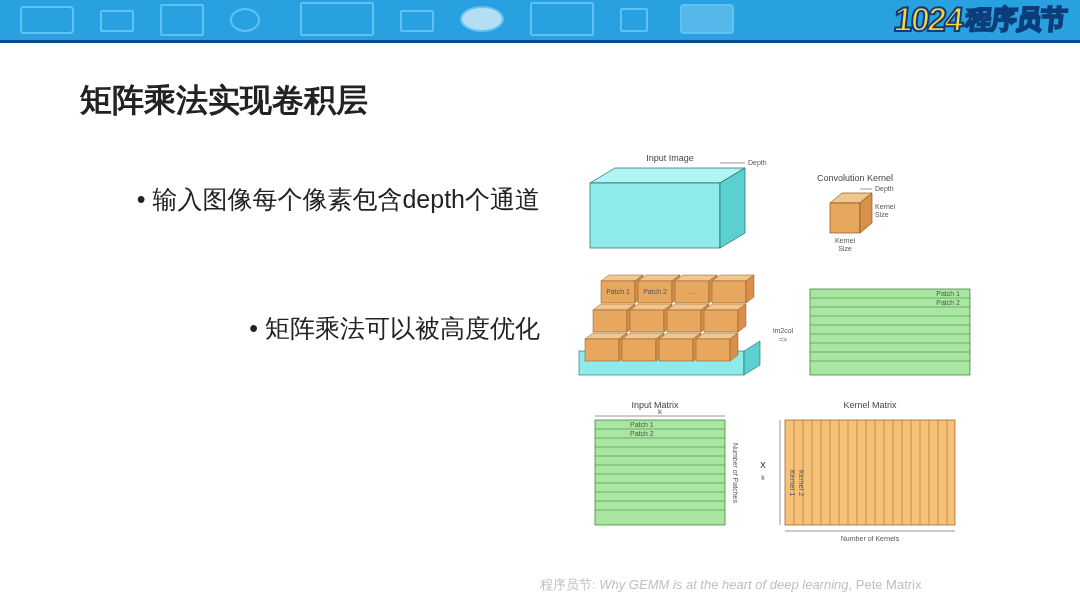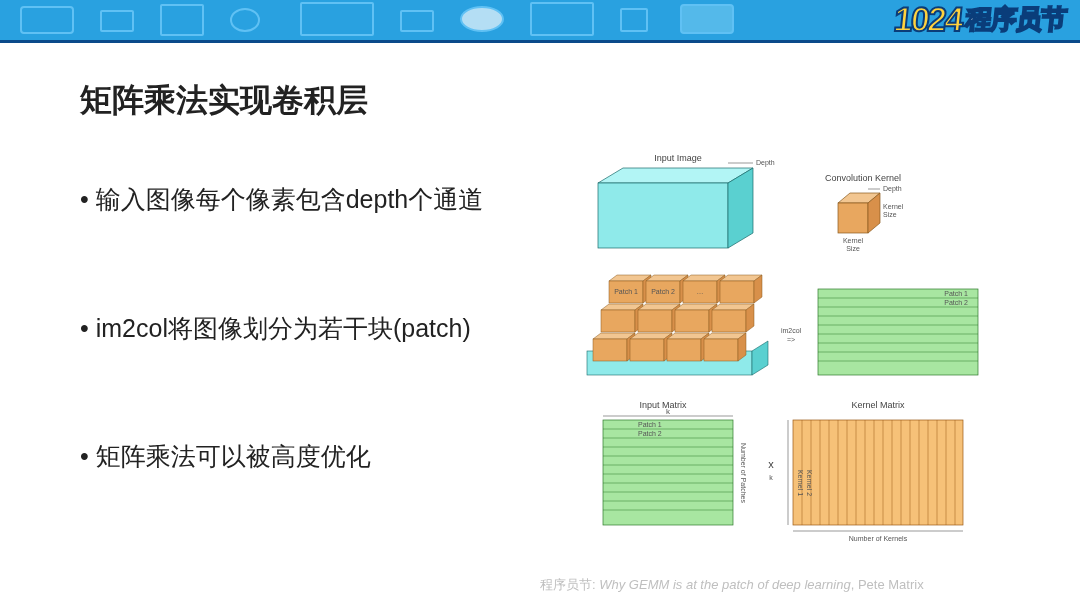--- a/index.html
+++ b/index.html
@@ -73,33 +73,33 @@
     color: #222;
   }
   .bullets {
     position: absolute;
     left: 80px; top: 140px;
     width: 460px;
     font-size: 25px;
     color: #222;
     line-height: 1.3;
   }
-  .bullets .b { margin-bottom: 96px; }
+  .bullets .b { margin-bottom: 96px; text-align: right; }
   .bullets .b::before { content: "• "; }
   .citation {
     position: absolute;
     left: 540px; bottom: 14px;
     font-size: 13px;
     color: #bfbfbf;
   }
   .citation .src-title { font-style: italic; }
   
   .diagrams {
     position: absolute;
-    right: 44px; top: 110px;
+    right: 52px; top: 110px;
     width: 450px; height: 410px;
   }
   svg { display: block; }
   .lbl { font-size: 9px; fill: #444; font-family: Arial, sans-serif; }
   .lbl-sm { font-size: 7px; fill: #555; }
 </style>
 </head>
 <body>
 
 <div class="banner">
@@ -119,26 +119,25 @@
     <span class="num">1024</span>
     <span class="cn">程序员节</span>
   </div>
 </div>
 
 <div class="slide">
   <div class="title">矩阵乘法实现卷积层</div>
 
   <div class="bullets">
     <div class="b">输入图像每个像素包含depth个通道</div>
-    <div class="b">im2col将图像划分为若干块(patch)</div>
     <div class="b">矩阵乘法可以被高度优化</div>
   </div>
 
   <div class="citation">
-    <span>程序员节: </span><span class="src-title">Why GEMM is at the patch of deep learning</span><span>, Pete Matrix</span>
+    <span>程序员节: </span><span class="src-title">Why GEMM is at the heart of deep learning</span><span>, Pete Matrix</span>
   </div>
 
   <div class="diagrams">
     <svg width="450" height="410">
 
       <g transform="translate(40,0)">
         <text class="lbl" x="80" y="8" text-anchor="middle">Input Image</text>
 
         <polygon points="0,30 130,30 155,15 25,15" fill="#b2f5f5" stroke="#1a6a6a" stroke-width="0.7"></polygon>
 

